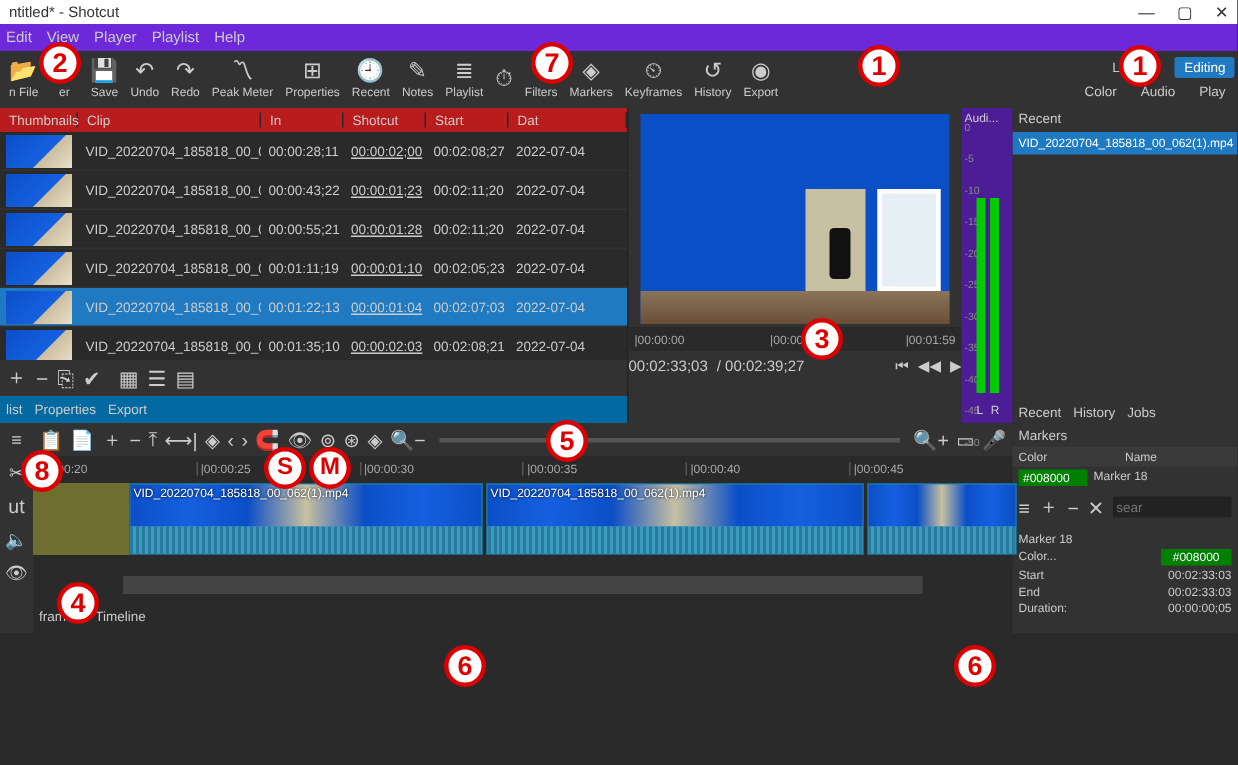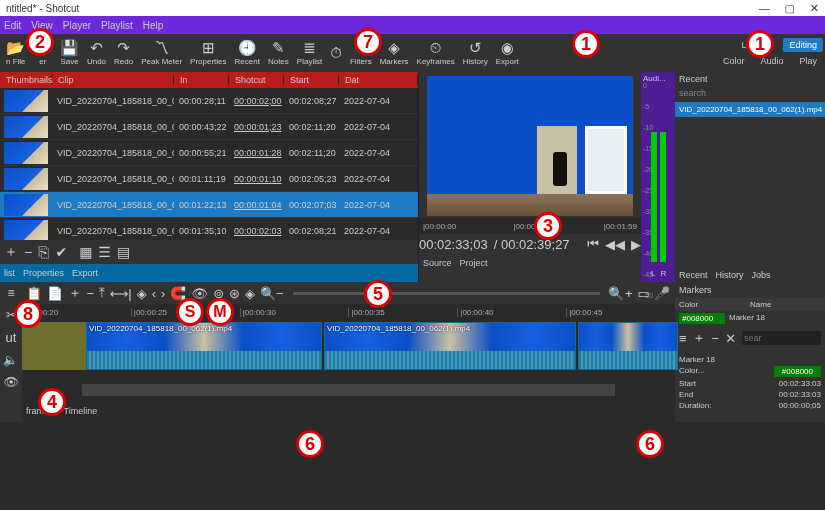--- a/index.html
+++ b/index.html
@@ -30,21 +30,21 @@
   .pl-date { flex: 1; }
   .pl-toolbar { background: #323232; height: 24px; display: flex; align-items: center; gap: 6px; padding: 0 4px; font-size: 14px; }
   .pl-tabs { background: #0369a1; height: 18px; display: flex; align-items: center; font-size: 9px; gap: 8px; padding: 0 4px; }
   .preview-panel { width: 222px; display: flex; flex-direction: column; background: #323232; }
   .preview-img { margin: 4px auto 2px; width: 206px; height: 140px; background: #0b4fc7; position: relative; }
   .preview-floor { position: absolute; bottom: 0; left: 0; right: 0; height: 22px; background: linear-gradient(0deg, #6a4f38, #8a755a); }
   .preview-wall { position: absolute; bottom: 22px; left: 110px; width: 40px; height: 68px; background: #c8c0a2; }
   .preview-window { position: absolute; bottom: 22px; right: 6px; width: 42px; height: 68px; background: #e6f0f4; border: 3px solid #fff; }
   .preview-person { position: absolute; bottom: 30px; left: 126px; width: 14px; height: 34px; background: #111; border-radius: 3px; }
   .preview-ruler { height: 16px; background: #2a2a2a; display: flex; align-items: center; font-size: 8px; color: #aaa; padding: 0 4px; justify-content: space-between; }
-  .preview-time { height: 20px; display: flex; align-items: center; justify-content: center; gap: 6px; font-size: 13px; }
+  .preview-time { height: 20px; display: flex; align-items: center; justify-content: center; gap: 6px; font-size: 10px; }
   .preview-tabs { height: 18px; display: flex; align-items: center; gap: 8px; font-size: 9px; padding: 0 4px; }
   .meter-panel { width: 34px; background: #4c1d95; position: relative; }
   .meter-scale { position: absolute; left: 2px; top: 10px; font-size: 7px; color: #888; display: flex; flex-direction: column; gap: 14px; }
   .meter-bars { position: absolute; bottom: 20px; left: 10px; display: flex; gap: 3px; }
   .meter-bar { width: 6px; height: 130px; background: #0c0; }
   .meter-lbl { position: absolute; bottom: 4px; left: 10px; font-size: 8px; display:flex; gap:5px; }
   .recent-panel { width: 150px; background: #323232; display: flex; flex-direction: column; }
   .recent-tabs { font-size: 9px; padding: 2px 4px; }
   .recent-search { font-size: 9px; padding: 2px 4px; color: #888; }
   .recent-item { font-size: 8px; padding: 3px 4px; background: #1f7ac2; color: #fff; margin: 2px 0; }
@@ -268,24 +268,20 @@
       <span>|00:01:59</span>
     </div>
     <div class="preview-time">
       <span>00:02:33;03</span>
       <span>/ 00:02:39;27</span>
       <span style="flex:1"></span>
       <span>⏮</span>
       <span>◀◀</span>
       <span>▶</span>
     </div>
-    <div class="preview-tabs">
-      <span>Source</span>
-      <span>Project</span>
-    </div>
   </div>
 
   <div class="meter-panel">
     <div style="font-size:8px;padding:2px">Audi...</div>
     <div class="meter-scale" id="meter-scale">
         <div>0</div>
         <div>-5</div>
         <div>-10</div>
         <div>-15</div>
         <div>-20</div>
@@ -301,21 +297,20 @@
       <div class="meter-bar"></div>
     </div>
     <div class="meter-lbl">
       <span>L</span>
       <span>R</span>
     </div>
   </div>
 
   <div class="recent-panel">
     <div class="recent-tabs">Recent</div>
-    <div class="recent-search">search</div>
     <div class="recent-item">VID_20220704_185818_00_062(1).mp4</div>
     <div class="recent-bot">
       <span>Recent</span>
       <span>History</span>
       <span>Jobs</span>
     </div>
   </div>
 </div>
 
 <div class="timeline-section">

